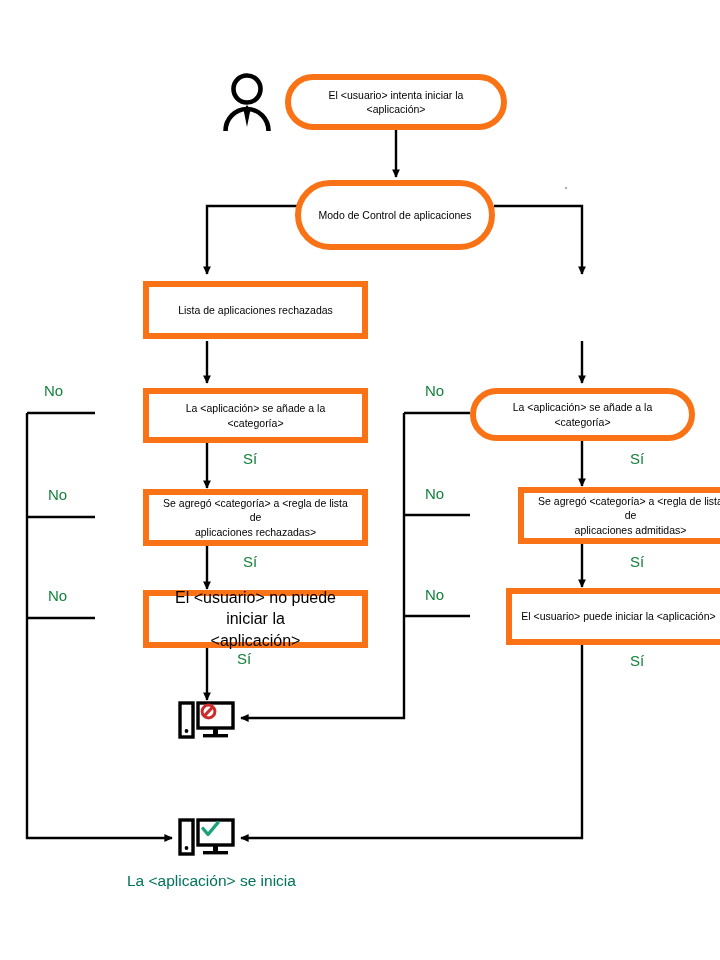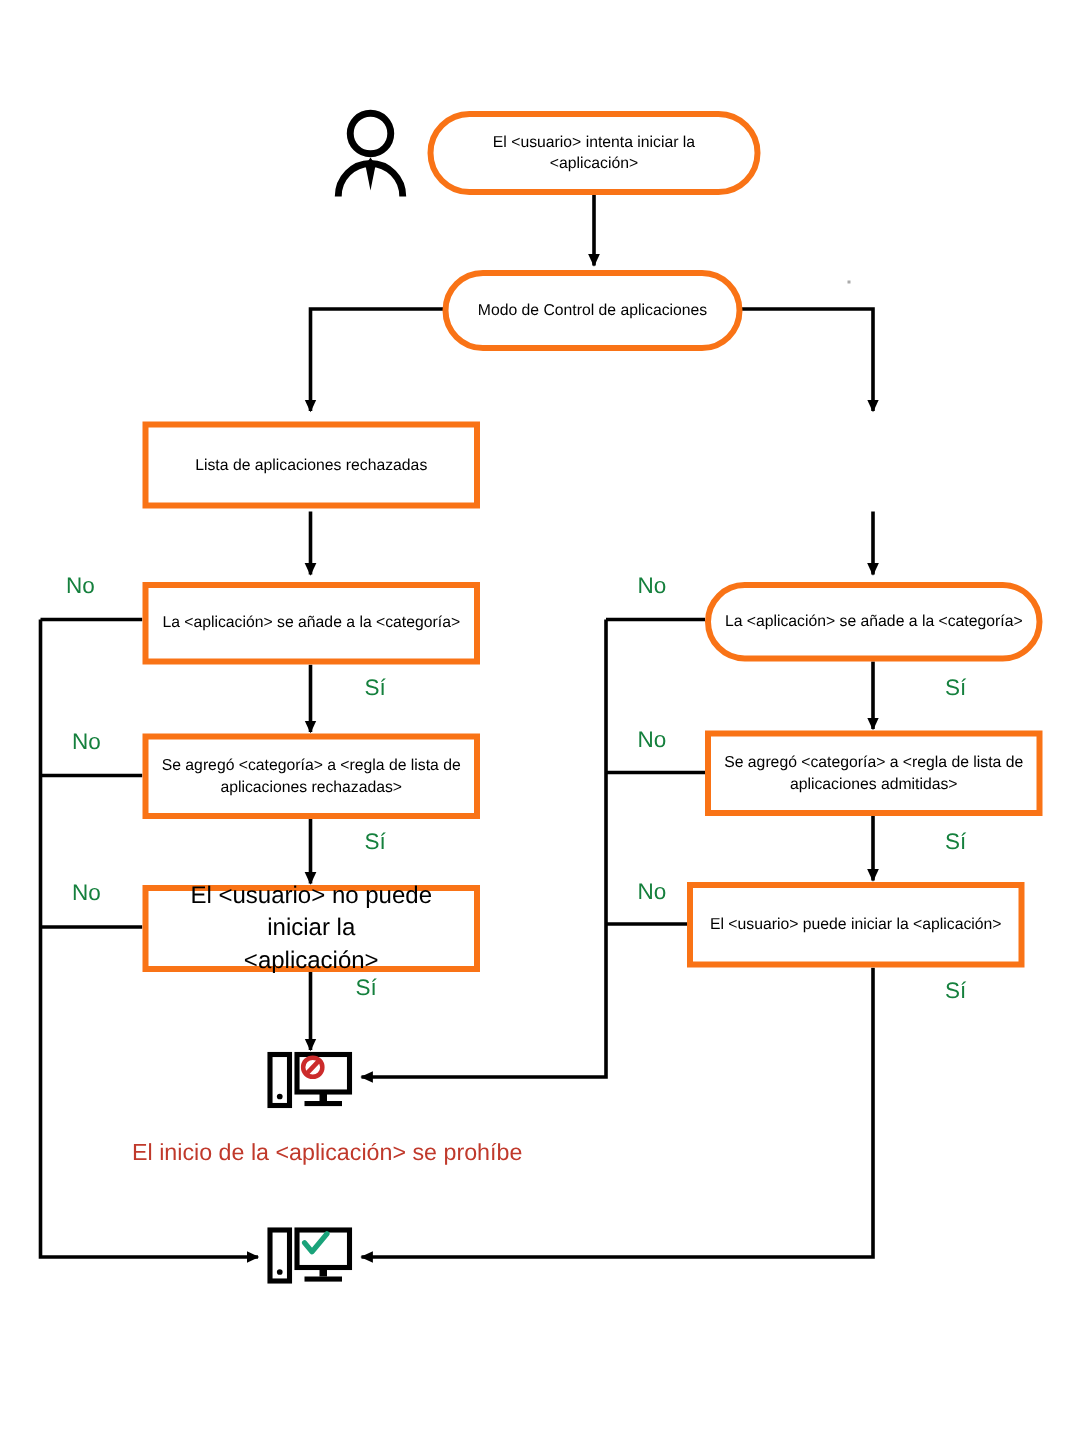--- a/index.html
+++ b/index.html
@@ -22,30 +22,30 @@
     position: absolute;
     left: 0;
     top: 0;
     width: 720px;
     height: 960px;
     pointer-events: none;
   }
   .node {
     position: absolute;
     box-sizing: border-box;
-    border: 4px solid #f97316;
+    border: 6px solid #f97316;
     background: #ffffff;
     display: flex;
     align-items: center;
     justify-content: center;
     text-align: center;
     line-height: 1.35;
     padding: 2px 8px;
   }
-  .node.rect { border-radius: 0; }
+  .node.rect { border-radius: 0; margin-left: 48px; }
   .node.round { border-radius: 999px; }
   .node .txt { display: block; }
 
   .lbl {
     position: absolute;
     font-size: 15px;
     color: #15803d;
     white-space: nowrap;
   }
   .caption {
@@ -123,21 +123,21 @@
 
   <div class="speck" style="left:565px; top:187px;"></div>
 
   <div class="node round" style="left:285px; top:74px; width:222px; height:56px; font-size:10.5px;">
     <span class="txt">
       <span>El &lt;usuario&gt; intenta iniciar la</span><br>
       <span>&lt;aplicación&gt;</span>
     </span>
   </div>
 
-  <div class="node round" style="left:295px; top:180px; width:200px; height:54px; font-size:10.5px;">
+  <div class="node round" style="left:295px; top:180px; width:200px; height:70px; font-size:10.5px;">
     <span class="txt">Modo de Control de aplicaciones</span>
   </div>
 
   <div class="node rect" style="left:95px; top:281px; width:225px; height:58px; font-size:10.5px;">
     <span class="txt">Lista de aplicaciones rechazadas</span>
   </div>
 
 
   <div class="node rect" style="left:95px; top:388px; width:225px; height:55px; font-size:10.5px;">
     <span class="txt">La &lt;aplicación&gt; se añade a la &lt;categoría&gt;</span>
@@ -195,26 +195,26 @@
       <circle cx="8.5" cy="33" r="1.9" fill="#000"></circle>
 
       <rect x="20" y="5" width="35" height="25" fill="none" stroke="#000" stroke-width="3.4"></rect>
       <rect x="35" y="30" width="5" height="6" fill="#000"></rect>
       <rect x="25" y="36" width="25" height="3.4" fill="#000"></rect>
 
       <circle cx="30.5" cy="13.5" r="6.4" fill="none" stroke="#cc2b2b" stroke-width="3"></circle>
       <line x1="26.3" y1="17.9" x2="34.7" y2="9.1" stroke="#cc2b2b" stroke-width="3"></line>
     </svg>
   </div>
-  <div class="caption deny" style="left:88px; top:760px;">El inicio de la &lt;aplicación&gt; se prohíbe</div>
 
   <div class="iconbox" style="left:178px; top:815px;">
     <svg width="58" height="48" viewBox="0 0 58 48">
       <rect x="2" y="5" width="13" height="34" fill="none" stroke="#000" stroke-width="3.4"></rect>
       <circle cx="8.5" cy="33" r="1.9" fill="#000"></circle>
       <rect x="20" y="5" width="35" height="25" fill="none" stroke="#000" stroke-width="3.4"></rect>
       <rect x="35" y="30" width="5" height="6" fill="#000"></rect>
       <rect x="25" y="36" width="25" height="3.4" fill="#000"></rect>
       <path d="M25,13.5 L30,19.5 L40,7.5" fill="none" stroke="#1aa37a" stroke-width="3.4" stroke-linecap="round" stroke-linejoin="round"></path>
     </svg>
   </div>
+  <div class="caption allow" style="left:127px; top:872px;">La &lt;aplicación&gt; se inicia</div>
 
 </div>
 
 </body></html>

